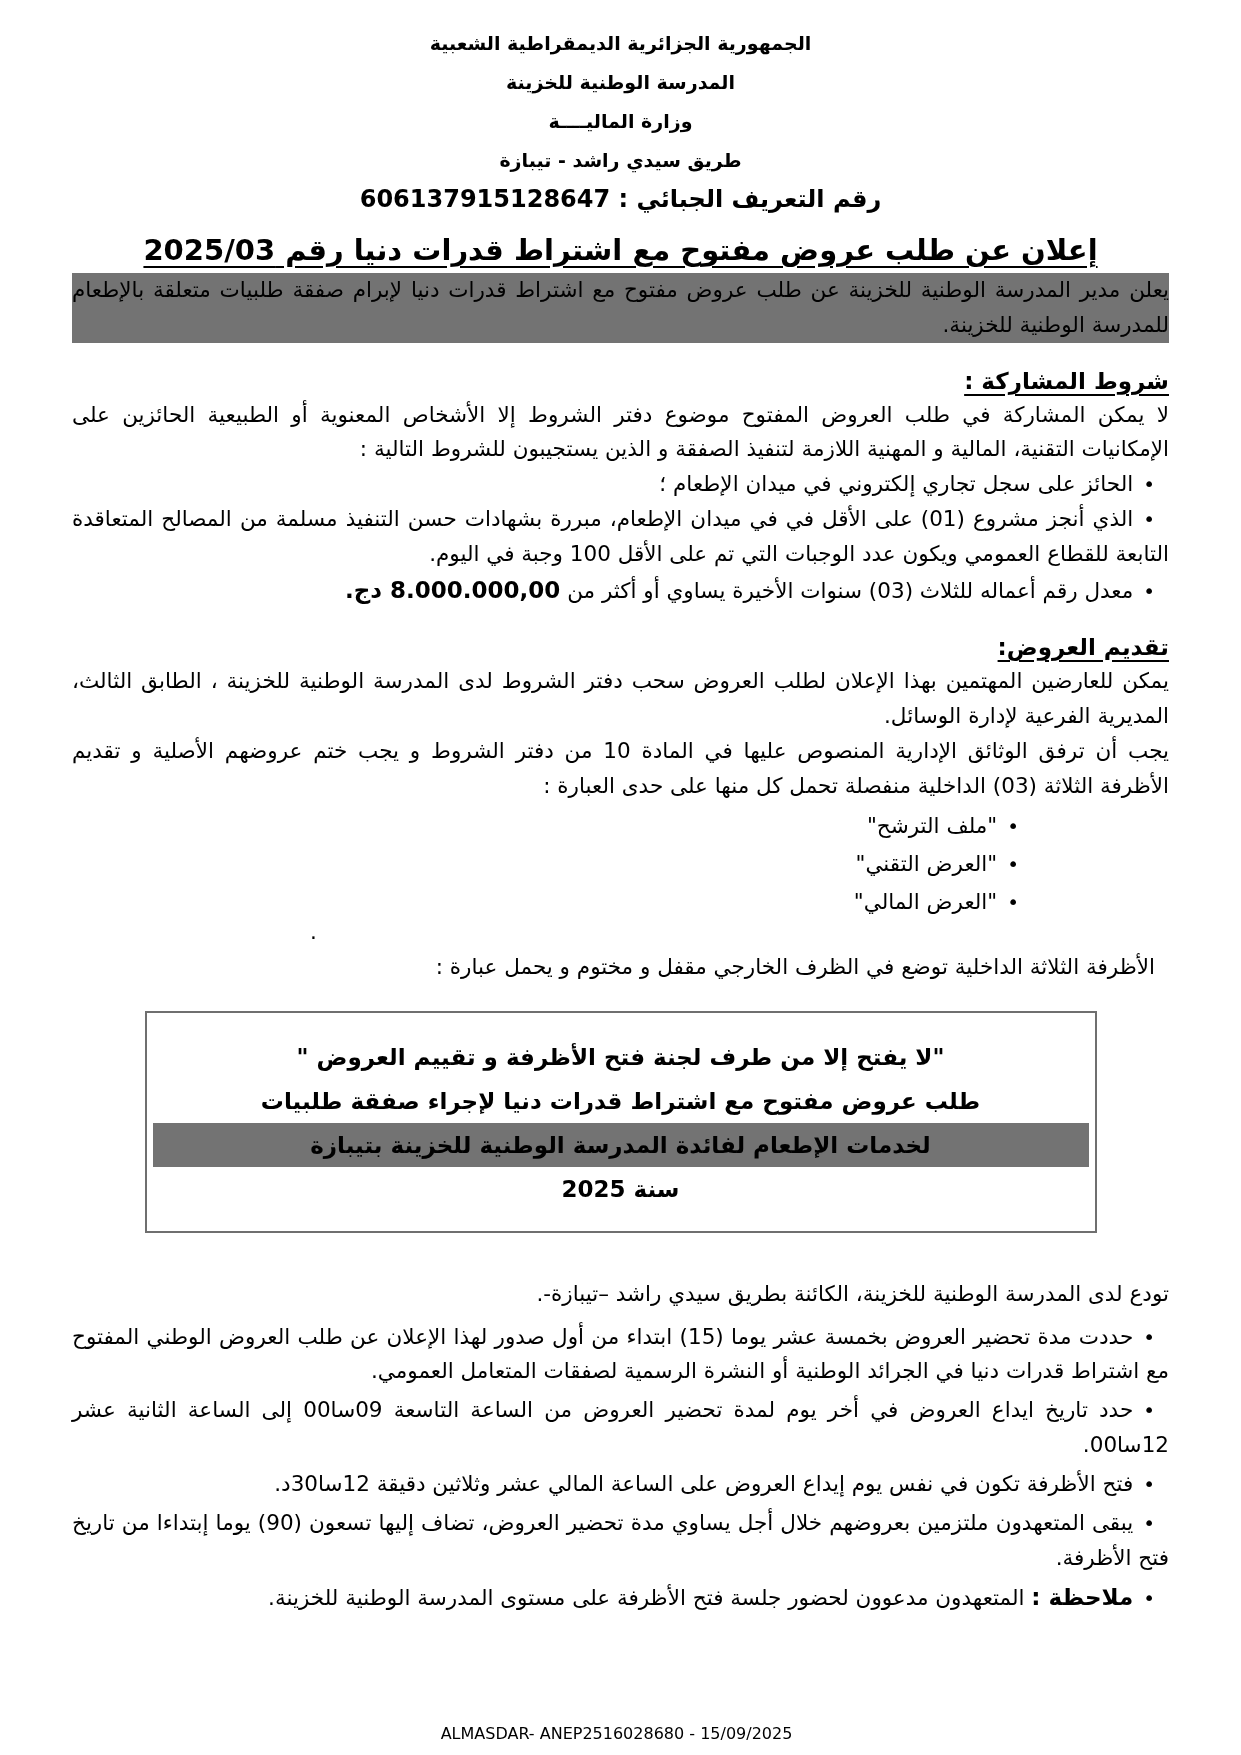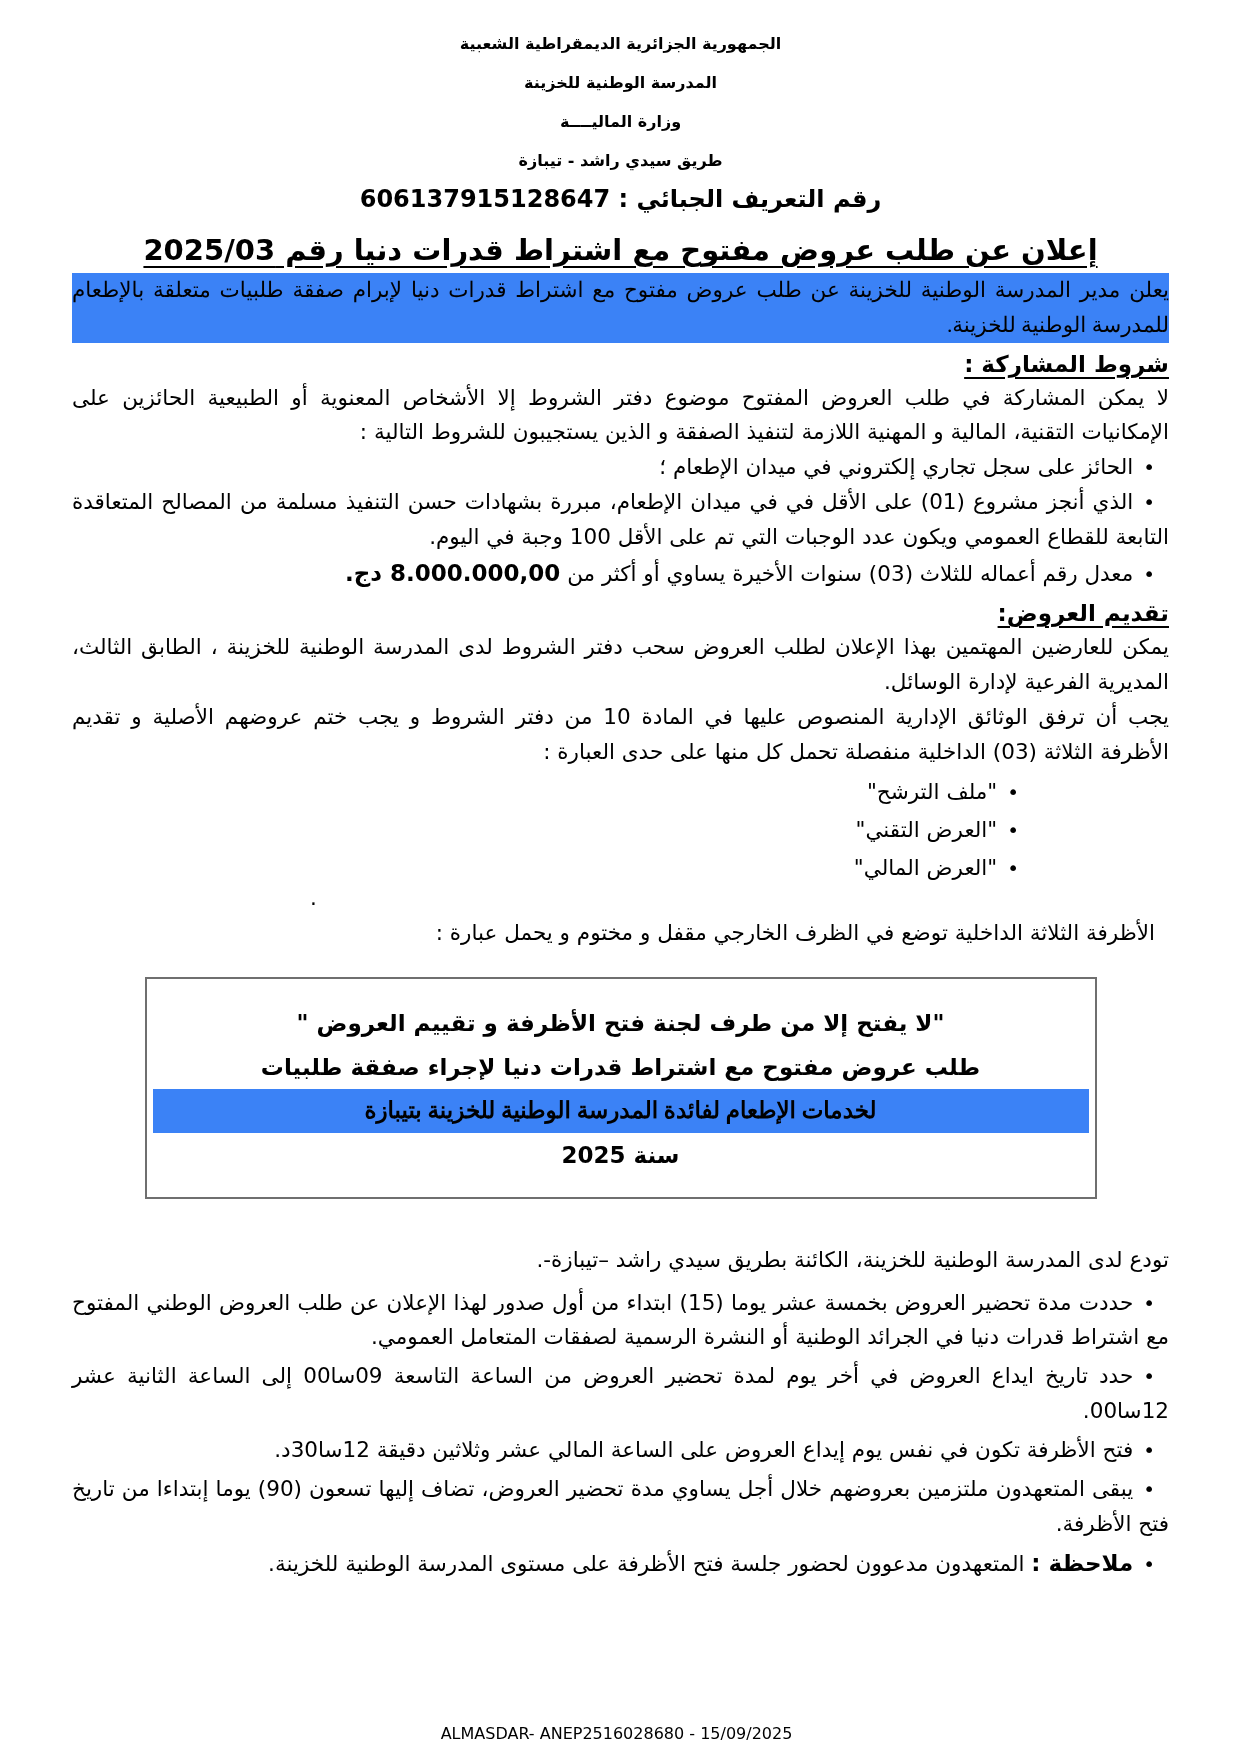--- a/index.html
+++ b/index.html
@@ -7,38 +7,38 @@
   body {
     width: 1241px; height: 1755px;
     font-family: "DejaVu Sans", sans-serif;
     color: #000; direction: rtl;
     position: relative; overflow: hidden;
   }
   .page { position: relative; width: 1241px; height: 1755px; }
   .content { padding: 24px 72px 0 72px; }
 
   .hdr { text-align: center; }
-  .hdr .hline { font-weight: bold; font-size: 16px; line-height: 39px; }
+  .hdr .hline { font-weight: bold; font-size: 19px; line-height: 39px; }
   .hdr .hline.nif { font-size: 24px; }
 
   .title {
     text-align: center; font-weight: bold; font-size: 29px;
     margin: 14px 0 6px 0; text-decoration: underline;
     text-underline-offset: 6px;
   }
 
   .para {
     font-size: 21.5px; line-height: 1.62;
     text-align: justify; text-align-last: right;
     margin: 0;
   }
-  .hl-block { background: #3b82f6; font-family: Liberation Serif, serif; }
+  .hl-block { background: #737373; }
 
   .sec-heading {
-    font-size: 23px; font-weight: bold; margin: 8px 0 4px 0;
+    font-size: 23px; font-weight: bold; margin: 25px 0 4px 0;
     text-decoration: underline; text-underline-offset: 5px;
   }
 
   .bi { margin: 0; }
   .blt { font-size: 20px; padding-left: 10px; padding-right: 14px; }
   .b-strong { font-weight: bold; font-size: 23px; }
 
   .env-list { padding-right: 150px; margin: 4px 0 0 0; }
   .env-item { font-size: 21.5px; line-height: 1.75; margin: 0; }
   .env-item .blt { padding-right: 0; }

